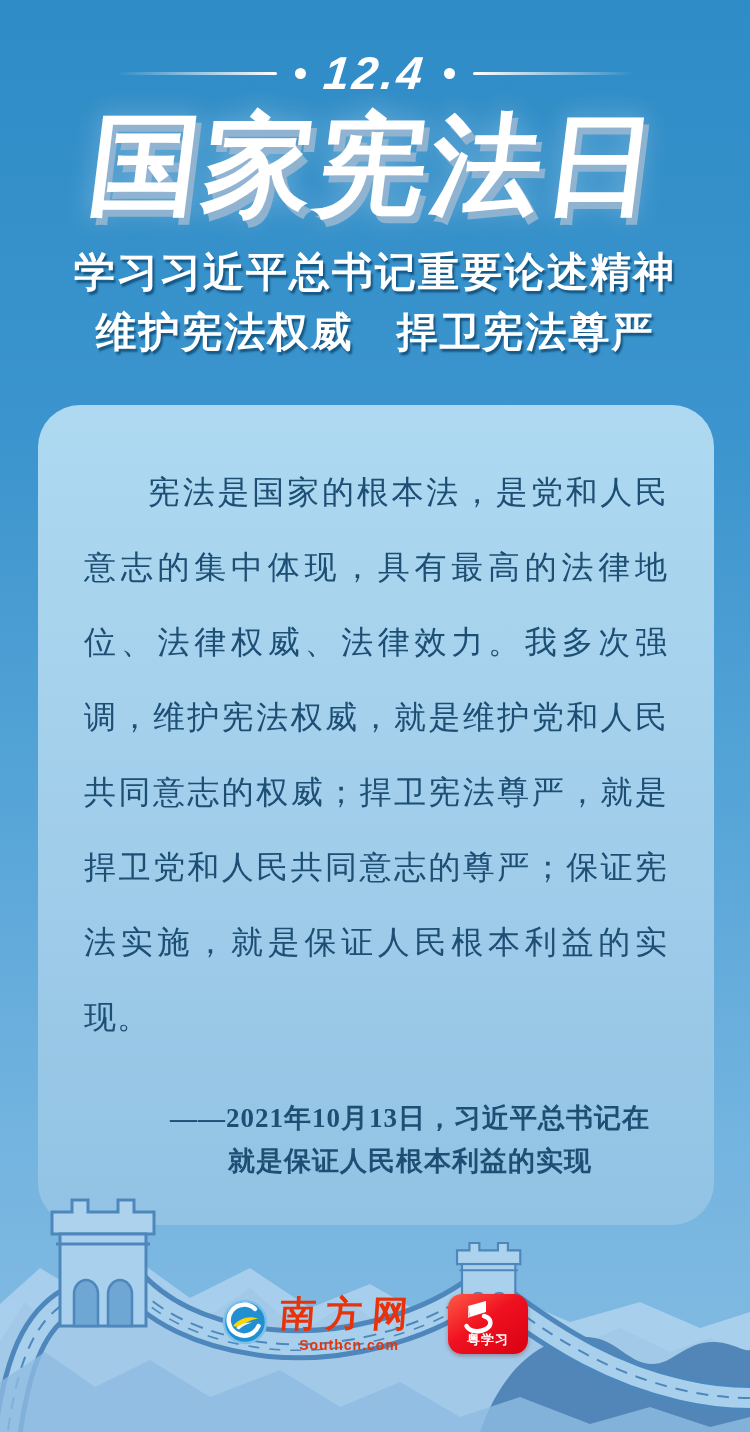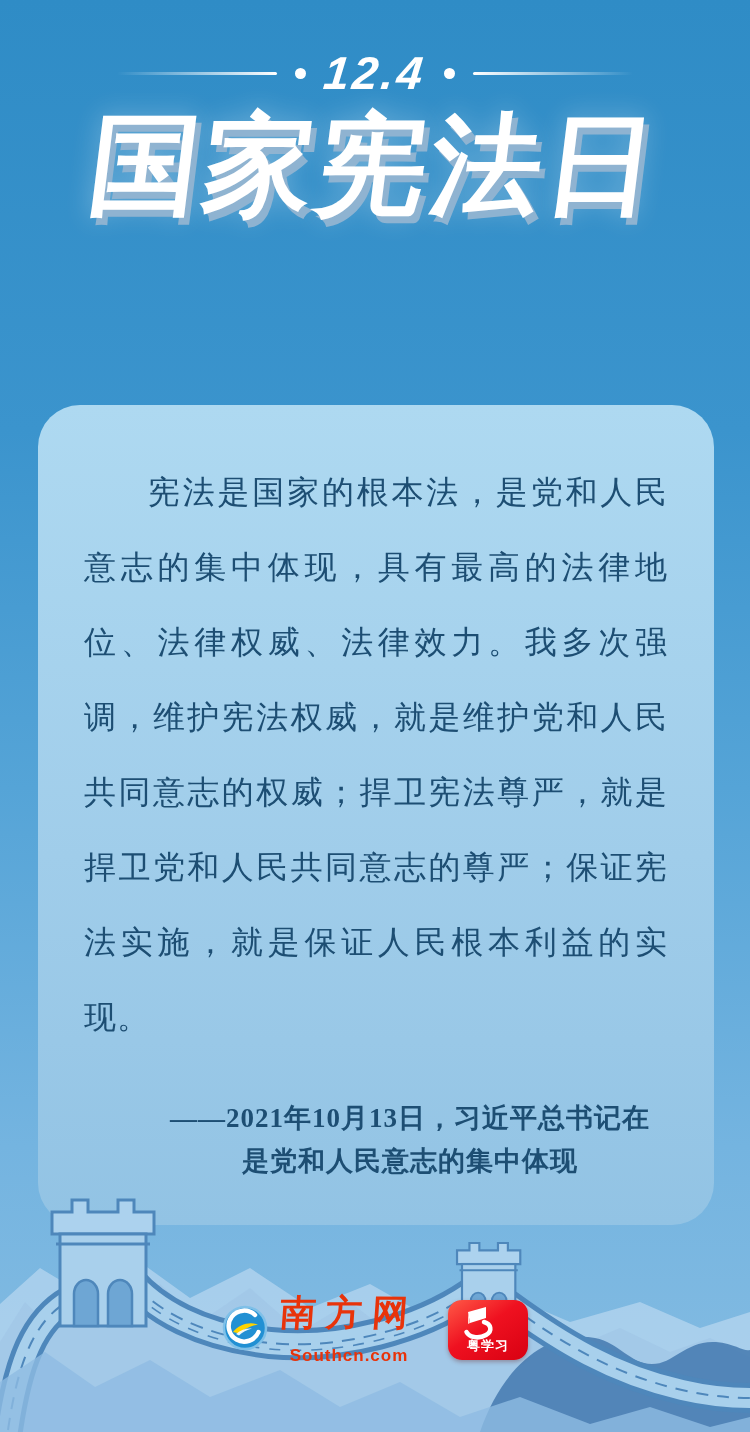--- a/index.html
+++ b/index.html
@@ -61,21 +61,21 @@
     position:absolute;left:0;top:1294px;width:750px;z-index:5;
     display:flex;align-items:center;justify-content:center;gap:30px;
   }
   .southcn{display:flex;align-items:center;gap:12px;}
   .southcn-texts{display:flex;flex-direction:column;align-items:center;}
   .southcn-name{
     font-family:"Liberation Serif",serif;font-weight:900;font-size:36px;
     color:#e8330a;letter-spacing:10px;line-height:1.1;transform:skewX(-4deg);
   }
   .southcn-domain{
-    font-weight:900;font-size:17px;color:#e8330a;letter-spacing:1px;margin-top:12px;
+    font-weight:900;font-size:14px;color:#e8330a;letter-spacing:1px;margin-top:2px;
   }
   .yxx-icon{
     position:relative;width:80px;height:60px;border-radius:14px;
     background:linear-gradient(145deg,#ff5a47 0%,#ef1120 45%,#d80012 100%);
     box-shadow:0 2px 4px rgba(100,30,30,0.35);
   }
   .yxx-label{
     position:absolute;left:0;bottom:5px;width:100%;text-align:center;
     color:#ffffff;font-weight:900;font-size:13px;letter-spacing:1px;
   }
@@ -88,27 +88,29 @@
   <div class="date-row">
     <div class="date-line left"></div>
     <div class="date-dot"></div>
     <div class="date-text">12.4</div>
     <div class="date-dot"></div>
     <div class="date-line right"></div>
   </div>
 
   <div class="main-title">国家宪法日</div>
 
+  <div class="subtitle line1">学习习近平总书记重要论述精神</div>
+  <div class="subtitle line2">维护宪法权威　捍卫宪法尊严</div>
 
   <div class="quote-card">
     <div class="quote-text">宪法是国家的根本法，是党和人民意志的集中体现，具有最高的法律地位、法律权威、法律效力。我多次强调，维护宪法权威，就是维护党和人民共同意志的权威；捍卫宪法尊严，就是捍卫党和人民共同意志的尊严；保证宪法实施，就是保证人民根本利益的实现。</div>
     <div class="attribution">
       <div class="inner">
         <div>——2021年10月13日，习近平总书记在</div>
-        <div>是党和人民意志的集中体现</div>
+        <div>就是保证人民根本利益的实现</div>
       </div>
     </div>
   </div>
 
   <div class="wall-wrap">
     <svg width="750" height="240" viewBox="0 0 750 240" preserveAspectRatio="none">
 
       <path d="M0,112 L40,76 L90,106 L140,70 L190,106 L250,76 L310,116 L370,92 L430,126 L500,100 L570,130 L640,110 L700,136 L750,120 L750,240 L0,240 Z" fill="#bedaf1" opacity="0.65"></path>
 
       <path d="M0,150 L25,110 L55,140 L85,100 L120,135 L160,92 L200,130 L250,96 L300,140 L350,110 L395,145 L440,116 L480,150 L530,126 L575,155 L620,136 L670,160 L710,146 L750,165 L750,240 L0,240 Z" fill="#a2c8e8" opacity="0.9"></path>

